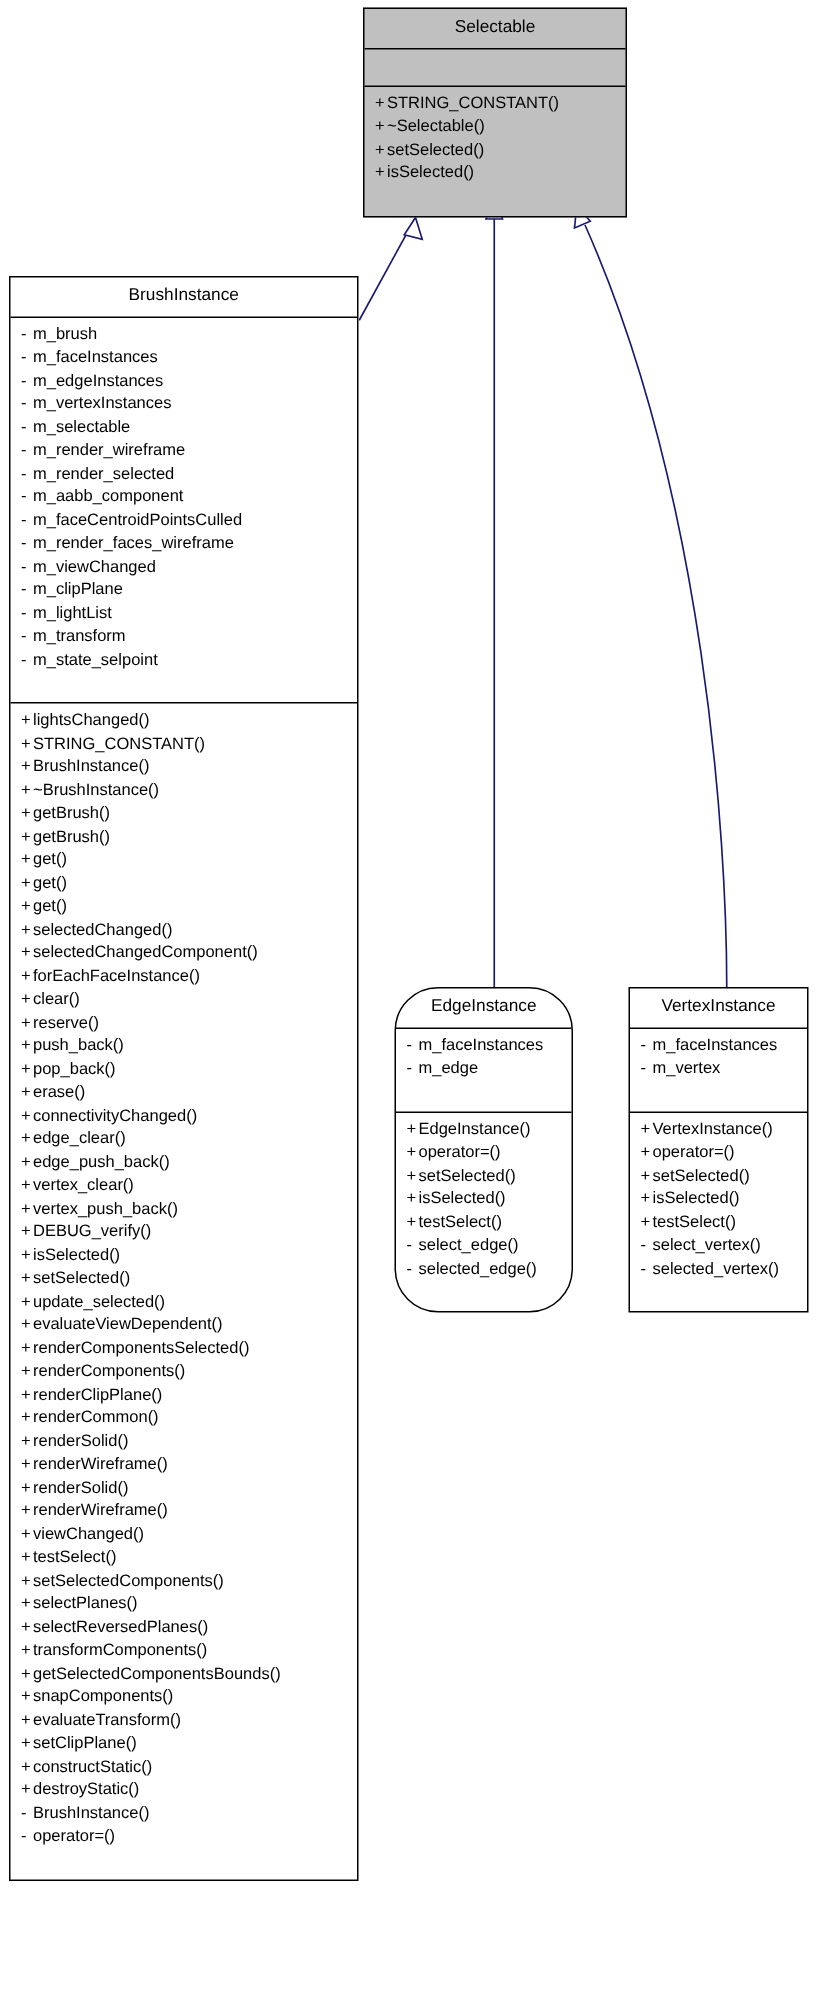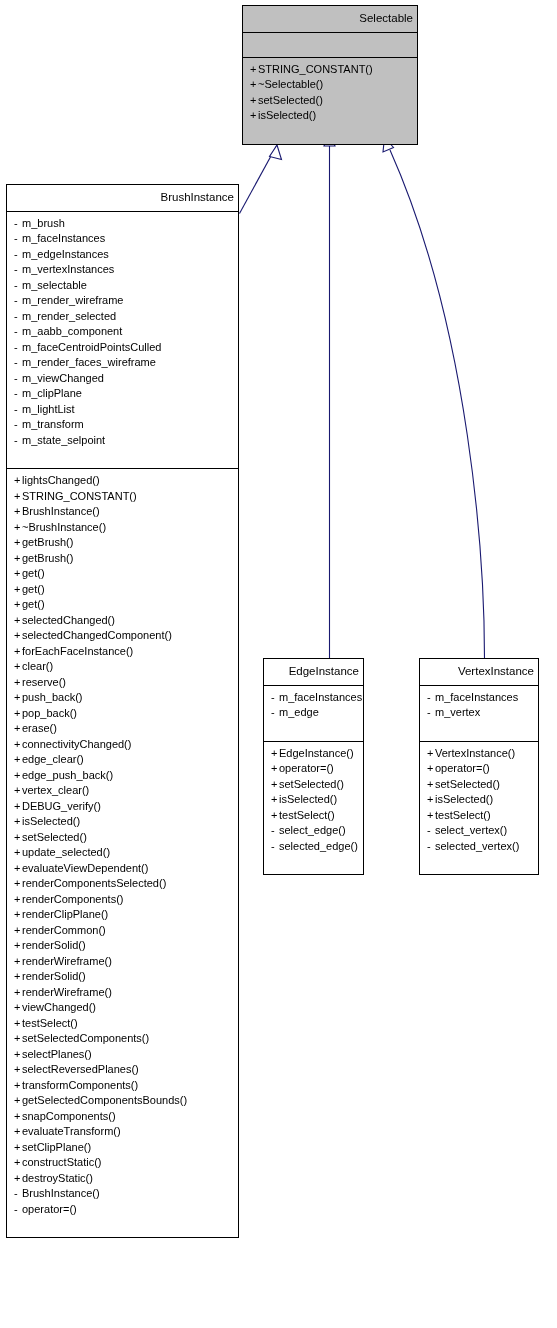--- a/index.html
+++ b/index.html
@@ -31,21 +31,21 @@
     position: absolute;
     box-sizing: border-box;
     border: 1px solid #000000;
     background: #ffffff;
     z-index: 2;
   }
   .uml-class.base {
     background: #c0c0c0;
   }
   .class-title {
-    text-align: right;
+    text-align: center;
     font-size: 11.5px;
     color: #000000;
     line-height: 1;
     padding: 7px 4px 7px 4px;
     white-space: nowrap;
   }
   .compartment {
     border-top: 1px solid #000000;
     padding: 4px 6px 20px 7px;
   }
@@ -142,20 +142,21 @@
         <div class="member"><span class="vis">+</span><span>forEachFaceInstance()</span></div>
         <div class="member"><span class="vis">+</span><span>clear()</span></div>
         <div class="member"><span class="vis">+</span><span>reserve()</span></div>
         <div class="member"><span class="vis">+</span><span>push_back()</span></div>
         <div class="member"><span class="vis">+</span><span>pop_back()</span></div>
         <div class="member"><span class="vis">+</span><span>erase()</span></div>
         <div class="member"><span class="vis">+</span><span>connectivityChanged()</span></div>
         <div class="member"><span class="vis">+</span><span>edge_clear()</span></div>
         <div class="member"><span class="vis">+</span><span>edge_push_back()</span></div>
         <div class="member"><span class="vis">+</span><span>vertex_clear()</span></div>
+        <div class="member"><span class="vis">+</span><span>vertex_push_back()</span></div>
         <div class="member"><span class="vis">+</span><span>DEBUG_verify()</span></div>
         <div class="member"><span class="vis">+</span><span>isSelected()</span></div>
         <div class="member"><span class="vis">+</span><span>setSelected()</span></div>
         <div class="member"><span class="vis">+</span><span>update_selected()</span></div>
         <div class="member"><span class="vis">+</span><span>evaluateViewDependent()</span></div>
         <div class="member"><span class="vis">+</span><span>renderComponentsSelected()</span></div>
         <div class="member"><span class="vis">+</span><span>renderComponents()</span></div>
         <div class="member"><span class="vis">+</span><span>renderClipPlane()</span></div>
         <div class="member"><span class="vis">+</span><span>renderCommon()</span></div>
         <div class="member"><span class="vis">+</span><span>renderSolid()</span></div>
@@ -172,21 +173,21 @@
         <div class="member"><span class="vis">+</span><span>snapComponents()</span></div>
         <div class="member"><span class="vis">+</span><span>evaluateTransform()</span></div>
         <div class="member"><span class="vis">+</span><span>setClipPlane()</span></div>
         <div class="member"><span class="vis">+</span><span>constructStatic()</span></div>
         <div class="member"><span class="vis">+</span><span>destroyStatic()</span></div>
         <div class="member"><span class="vis">-</span><span>BrushInstance()</span></div>
         <div class="member"><span class="vis">-</span><span>operator=()</span></div>
       </div>
   </div>
 
-  <div class="uml-class" style="left:263px; top:658px; width:101px;">
+  <div class="uml-class" style="left:263px; top:658px; width:119px;border-radius:29px;">
     <div class="class-title">EdgeInstance</div>
     <div class="compartment" id="edge-attrs">
         <div class="member"><span class="vis">-</span><span>m_faceInstances</span></div>
         <div class="member"><span class="vis">-</span><span>m_edge</span></div>
       </div>
     <div class="compartment" id="edge-methods">
         <div class="member"><span class="vis">+</span><span>EdgeInstance()</span></div>
         <div class="member"><span class="vis">+</span><span>operator=()</span></div>
         <div class="member"><span class="vis">+</span><span>setSelected()</span></div>
         <div class="member"><span class="vis">+</span><span>isSelected()</span></div>

